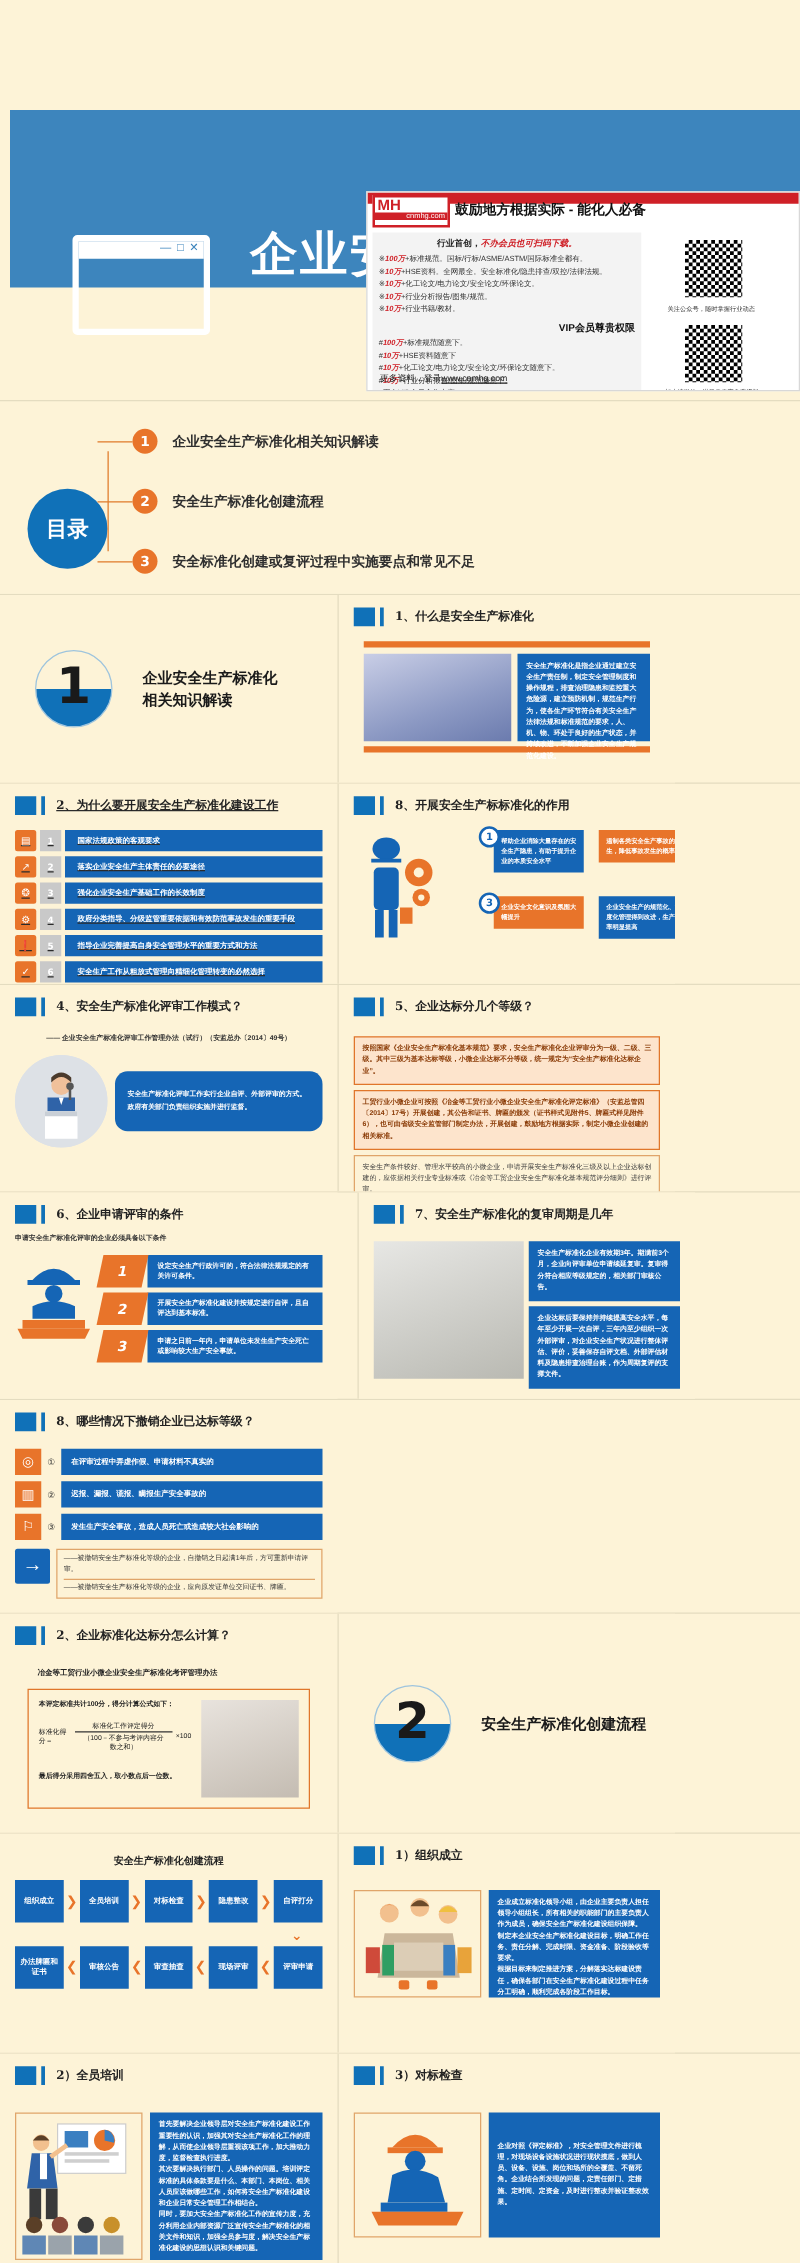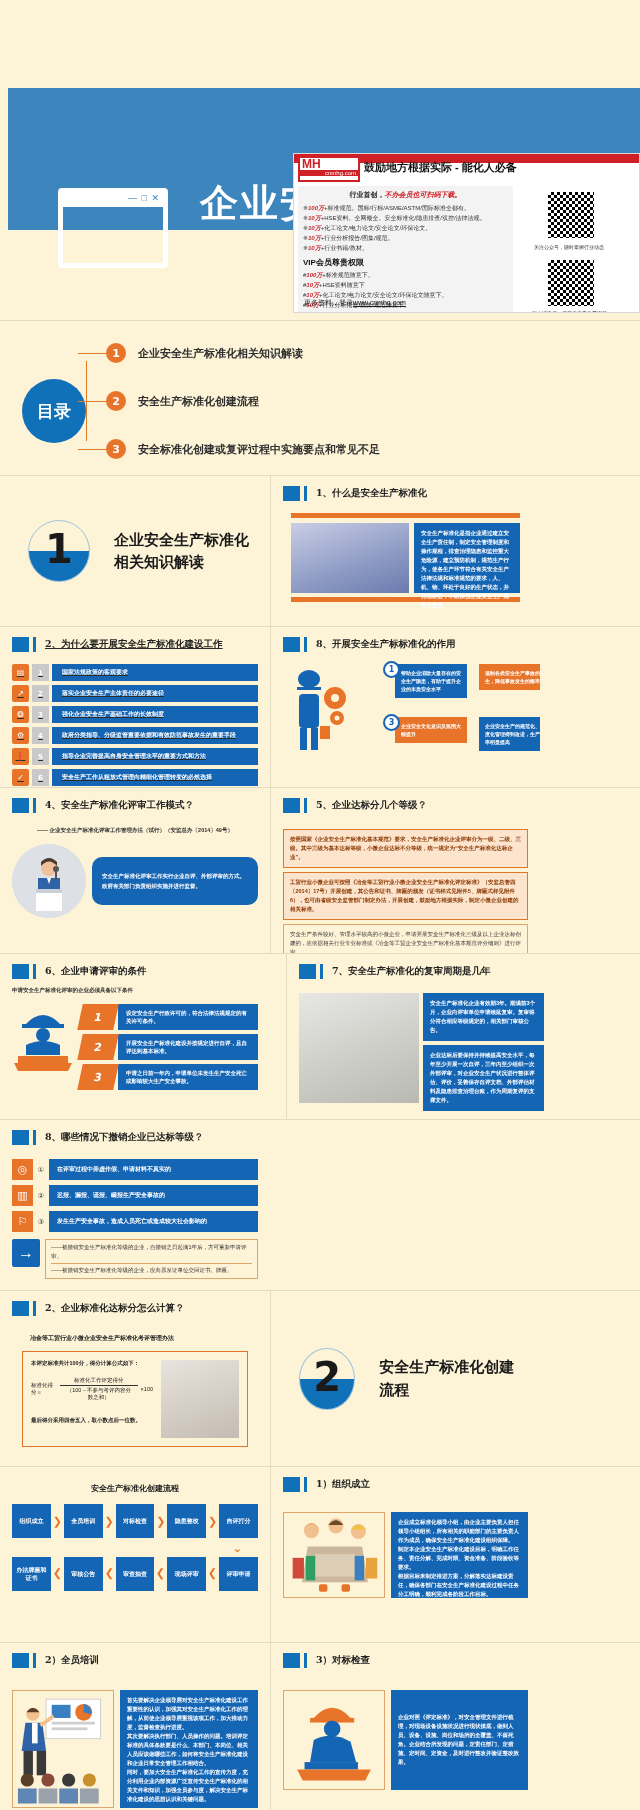--- a/index.html
+++ b/index.html
@@ -37,21 +37,21 @@
     letter-spacing: 2px; white-space: nowrap;
     font-family: "DejaVu Sans", sans-serif;
   }
 
   
   .slide-toc {
     width: 640px; height: 155px; position: relative;
     background: #fdf3d7; border-top:1px solid #e4dcc0;
   }
   .toc-circle {
-    position:absolute; left:22px; top:58px; width:64px; height:64px;
+    position:absolute; left:22px; top:70px; width:64px; height:64px;
     border-radius:50%; background:#1071b8; color:#fff;
     display:flex; align-items:center; justify-content:center;
     font-size:17px; font-weight:bold;
     font-family:Liberation Mono, monospace;
   }
   .toc-line {
     position:absolute; left:86px; top:40px; width:1px; height:80px;
     background:#e07b2a;
   }
   .toc-item { position:absolute; left:78px; display:flex; align-items:center; }
@@ -79,21 +79,21 @@
   .ad-logo .l2{ font-size:6px; background:#cf2027; color:#fff; text-align:right; padding-right:2px;}
   .ad-head{
     position:absolute; left:70px; top:6px; font-size:11px; font-weight:bold; color:#111;
     white-space:nowrap;
   }
   .ad-body{ position:absolute; left:4px; top:32px; width:215px; background:#f3f3f3; padding:4px 5px;}
   .ad-lead{ text-align:center; font-weight:bold; font-size:7px; color:#222; margin-bottom:3px;}
   .ad-lead em{ color:#cf2027; font-style:italic; }
   .ad-li{ font-size:6px; color:#333; line-height:10px; white-space:nowrap;}
   .ad-li b{ color:#cf2027; font-style:italic; }
-  .ad-vip{ text-align:left; font-weight:bold; font-size:8px; margin:4px 0 2px; color:#111;}
+  .ad-vip{ text-align:right; font-weight:bold; font-size:8px; margin:4px 0 2px; color:#111;}
   .ad-more{ position:absolute; left:10px; bottom:4px; font-size:7px; color:#222;}
   .ad-more u{ text-decoration:underline;}
   .qr{
     position:absolute; background:
       repeating-conic-gradient(#000 0% 25%, #fff 0% 50%) 0 0/6px 6px;
     border:2px solid #fff;
   }
   .qr1{ left:252px; top:36px; width:50px; height:50px;}
   .qr2{ left:252px; top:104px; width:50px; height:50px;}
   .qr-cap{ position:absolute; font-size:5px; color:#333; white-space:nowrap;}
@@ -120,21 +120,21 @@
   .bignum-slide { height:150px; display:flex; align-items:center; padding-left:28px; }
   .bignum {
     width:62px; height:62px; border-radius:50%;
     background:linear-gradient(to bottom,#fdf3d7 0%,#fdf3d7 50%,#1071b8 50%,#1071b8 100%);
     border:1px solid #9ec4dd; position:relative;
     display:flex; align-items:center; justify-content:center;
     font-size:40px; font-weight:bold; color:#1a1a1a;
     font-family:"DejaVu Sans", sans-serif; line-height:1;
   }
   .bignum span{ position:relative; top:-2px;}
-  .bignum-txt { margin-left:24px; font-size:15px; font-weight:bold; color:#1a1a1a; line-height:1.5;}
+  .bignum-txt { margin-left:24px; font-size:12px; font-weight:bold; color:#1a1a1a; line-height:1.5;}
 
   
   .bluebox { background:#1565b5; color:#fff; font-size:5.5px; line-height:9px; padding:6px 7px; font-weight:bold;}
   .orangebox { background:#fde4cc; border:1px solid #e0762a; color:#8a3b07; font-size:5.5px; line-height:9px; padding:5px 6px; font-weight:bold;}
   .plainbox { background:#fdf3d7; border:1px solid #e0a56a; color:#3b3b3b; font-size:5.5px; line-height:9px; padding:5px 6px;}
 
   
   .ilist { margin-top:4px; }
   .ilist-row { display:flex; align-items:stretch; margin-bottom:4px; height:17px; }
   .ilist-ico {

